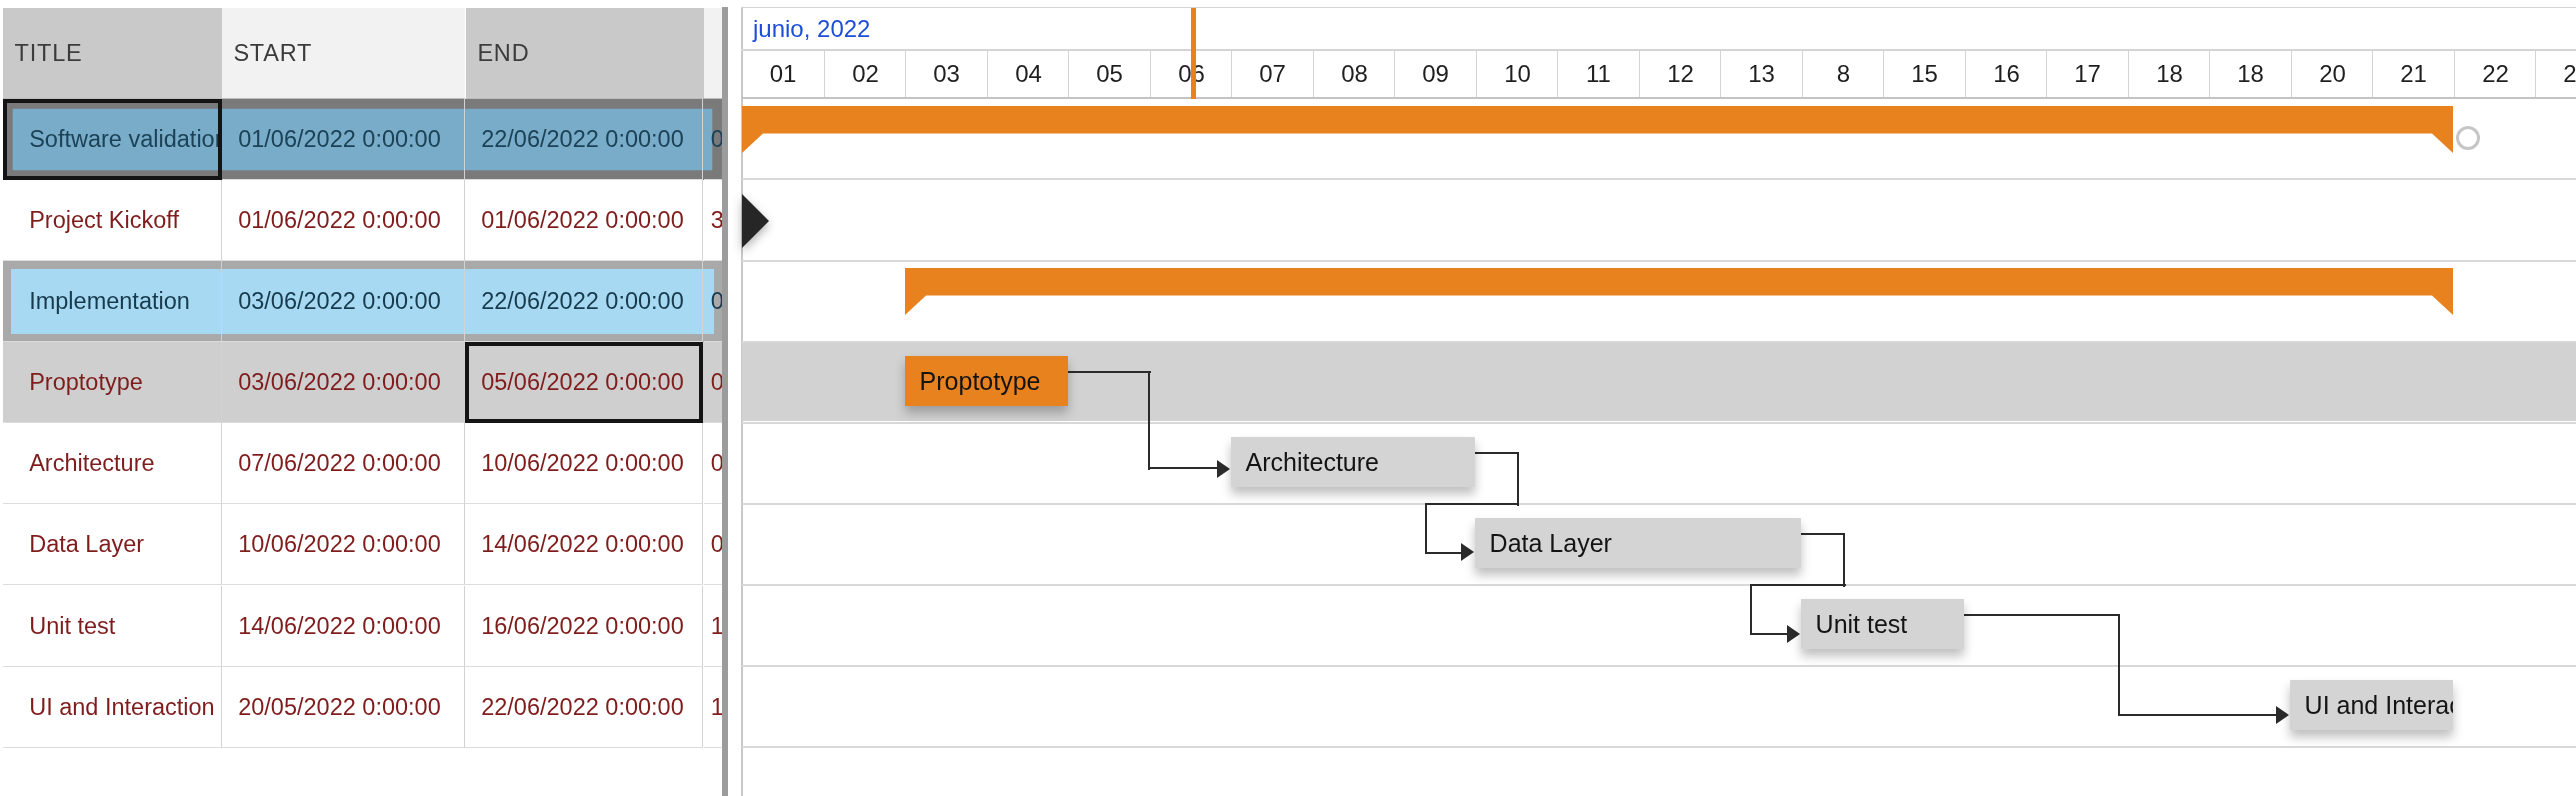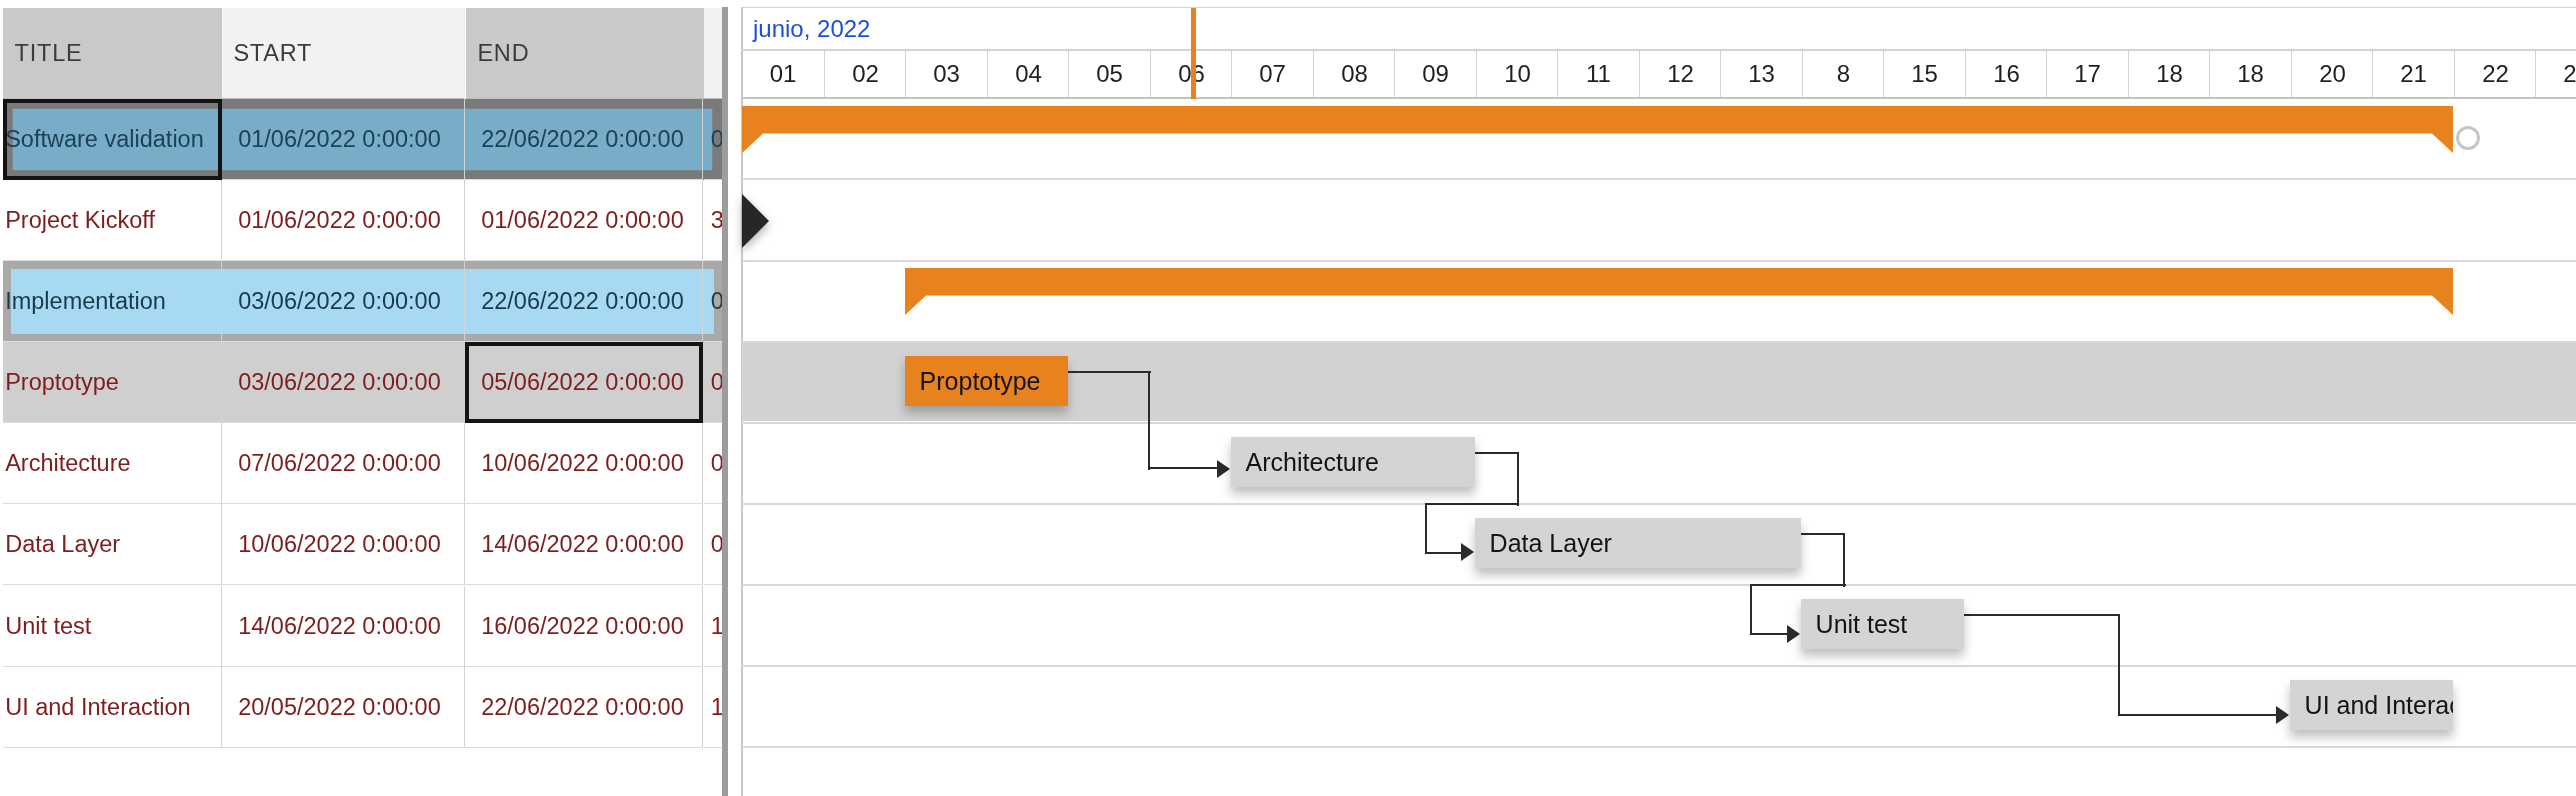--- a/index.html
+++ b/index.html
@@ -11,21 +11,21 @@
   .hcell { position:absolute; top:8px; height:91px; display:flex; align-items:center;
            font-size:23.5px; color:#3c3c3c; letter-spacing:0.8px; padding-left:11.4px;
            border-bottom:1.6px solid #bdbdbd; overflow:hidden; white-space:nowrap; }
   .hcell.light { background:#f2f2f2; }
   .hcell.dark  { background:#c9c9c9; }
 
   .grow { position:absolute; left:3.2px; width:719px; height:81px; background:#fff; }
   .gcell { position:absolute; top:0; height:100%; display:flex; align-items:center;
            font-size:23.5px; color:#7f1d1d; white-space:nowrap; overflow:hidden;
            border-right:1.6px solid #d2d2d2; border-bottom:1.6px solid #dcdcdc; }
-  .c-title { left:0;     width:219px; padding-left:2px; }
+  .c-title { left:0;     width:219px; padding-left:26px; }
   .c-start { left:219px; width:243px; padding-left:16px; }
   .c-end   { left:462px; width:238px; padding-left:16px; }
   .c-extra { left:701px; width:18px;  padding-left:6.5px; border-right:none; }
 
   .row-sel1 { background:var(--sel1-fill,#79acc8); box-shadow: inset 0 0 0 9.7px var(--sel1-band,#7a7a7a); }
   .row-sel1 .gcell { color:#1b4257; }
   .row-sel2 { background:var(--sel2-fill,#a7daf2); box-shadow: inset 0 0 0 8px var(--sel2-band,#a9a9a9); }
   .row-sel2 .gcell { color:#173a4d; }
   .row-active { background:var(--active-fill,#cfcfcf); }
 

